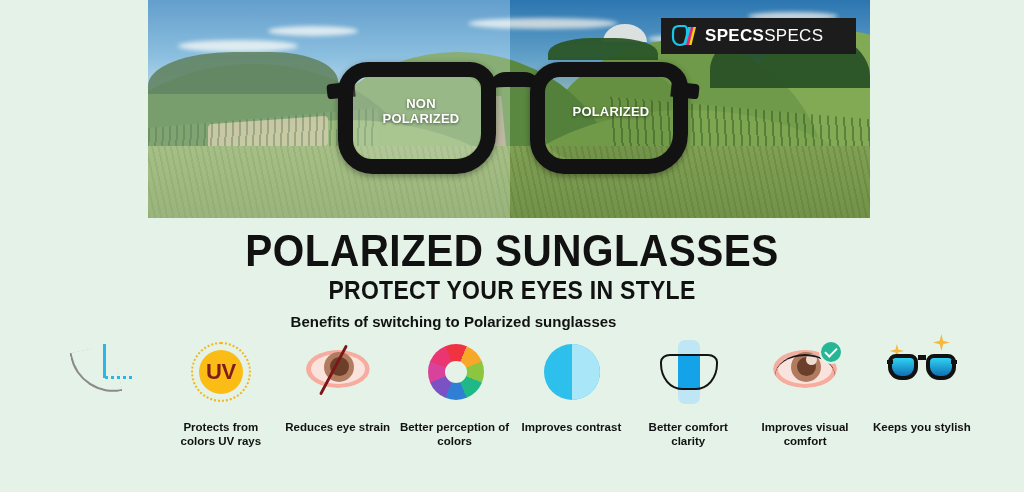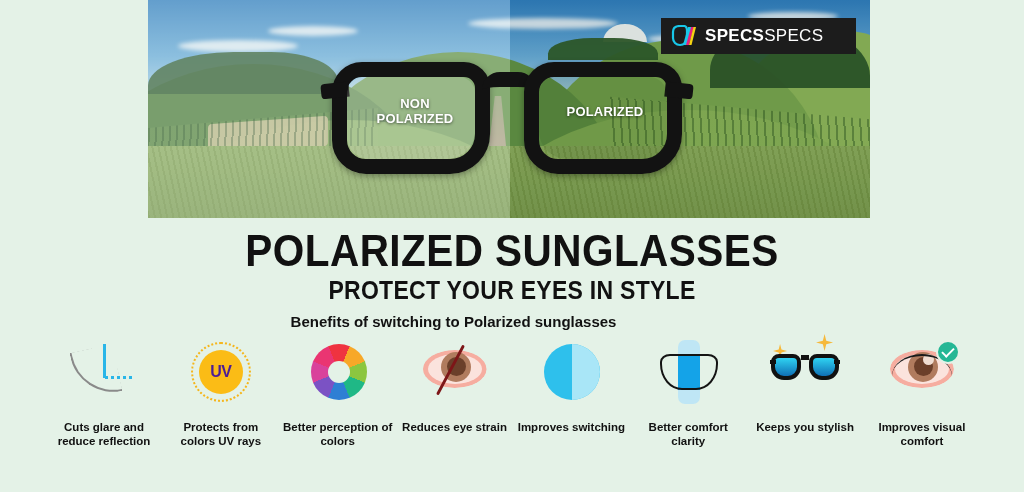--- a/index.html
+++ b/index.html
@@ -88,21 +88,21 @@
   .pol-left {
     position:absolute; left:0; top:0; width: 362px; height:100%;
     background: rgba(222,232,226,.30);
   }
   .pol-right {
     position:absolute; left:362px; top:0; width:360px; height:100%;
     background: rgba(20,40,10,.10);
   }
 
   
-  .glasses { position:absolute; left: 184px; top: 62px; width: 350px; height: 118px; }
+  .glasses { position:absolute; left: 190px; top: 62px; width: 350px; height: 118px; }
   .lens-frame {
     position:absolute; top: 0; width: 158px; height: 112px;
     border: 15px solid #121212; border-radius: 30px 26px 40px 34px;
     background: transparent;
     box-shadow: 0 2px 6px rgba(0,0,0,.35);
   }
   .lens-left  { left: 0; }
   .lens-right { right: 0; }
   .bridge {
     position:absolute; left: 150px; top: 10px; width: 54px; height: 26px;
@@ -175,21 +175,21 @@
              background: repeating-linear-gradient(90deg,#29b6e8 0 3px, transparent 3px 6px); }
   .glare-arc { position:absolute; left: 6px; top: 8px; width: 44px; height: 48px;
                border-left: 2px solid #8a8a8a; border-bottom: 2px solid #8a8a8a;
                border-radius: 0 0 0 70px; transform: rotate(-12deg); }
 
   
   .uv-ring { position:absolute; left: 6px; top: 2px; width: 60px; height: 60px;
              border: 2px dotted #f5b61c; border-radius: 50%; }
   .uv-disc { position:absolute; left: 14px; top: 10px; width: 44px; height: 44px;
              background:#fbbc16; border-radius:50%; display:flex; align-items:center; justify-content:center; }
-  .uv-disc span { font-weight: 800; font-size: 16px; color:#4c1d95; letter-spacing:-.5px; }
+  .uv-disc span { font-weight: 800; font-size: 22px; color:#7f1d1d; letter-spacing:-.5px; }
 
   
   .eye { position:absolute; left: 4px; top: 10px; width: 64px; height: 38px; }
   .eye-outer { position:absolute; inset:0; background:#f6ada0; border-radius: 50% 50% 50% 50% / 50% 50% 50% 50%;
                clip-path: ellipse(50% 50% at 50% 50%); }
   .eye-mid { position:absolute; left: 5px; top: 4px; right:5px; bottom:4px; background:#fbe3dd; border-radius:50%; }
   .eye-iris { position:absolute; left: 18px; top: 2px; width: 30px; height: 30px; background:#b07b5e; border-radius:50%; }
   .eye-pupil { position:absolute; left: 24px; top: 7px; width: 19px; height: 19px; background:#6b3f2a; border-radius:50%; }
   .eye-glint { position:absolute; left: 33px; top: 4px; width: 11px; height: 11px; background:#f0ddd2; border-radius:50%; }
   .eye-lid-top { position:absolute; left: 2px; top: 4px; width: 60px; height: 22px;
@@ -316,96 +316,95 @@
   <div class="h-bene">Benefits of switching to Polarized sunglasses</div>
 
   <div class="benefits">
 
     <div class="benefit">
       <div class="bi">
         <div class="glare-arc"></div>
         <div class="glare-v"></div>
         <div class="glare-h"></div>
       </div>
-      <div class="bcap">Cuts glare and reduce reflection</div>
     </div>
 
     <div class="benefit">
       <div class="bi">
         <div class="uv-ring"></div>
         <div class="uv-disc">
           <span>UV</span>
         </div>
       </div>
       <div class="bcap">Protects from colors UV rays</div>
-    </div>
-
-    <div class="benefit">
-      <div class="bi">
-        <div class="wheel"></div>
-        <div class="wheel-hole"></div>
-      </div>
-      <div class="bcap">Better perception of colors</div>
     </div>
 
     <div class="benefit">
       <div class="bi">
         <div class="eye">
           <div class="eye-outer"></div>
           <div class="eye-mid"></div>
           <div class="eye-iris"></div>
           <div class="eye-pupil"></div>
         </div>
         <div class="eye-slash"></div>
       </div>
       <div class="bcap">Reduces eye strain</div>
     </div>
 
     <div class="benefit">
       <div class="bi">
+        <div class="wheel"></div>
+        <div class="wheel-hole"></div>
+      </div>
+      <div class="bcap">Better perception of colors</div>
+    </div>
+
+    <div class="benefit">
+      <div class="bi">
         <div class="contrast"></div>
       </div>
-      <div class="bcap">Improves switching</div>
+      <div class="bcap">Improves contrast</div>
     </div>
 
     <div class="benefit">
       <div class="bi">
         <div class="clar-bar"></div>
         <div class="clar-core"></div>
         <div class="clar-lens"></div>
       </div>
       <div class="bcap">Better comfort clarity</div>
+    </div>
+
+    <div class="benefit">
+      <div class="bi">
+        <div class="eye">
+          <div class="eye-outer"></div>
+          <div class="eye-mid"></div>
+          <div class="eye-iris"></div>
+          <div class="eye-pupil"></div>
+          <div class="eye-glint"></div>
+          <div class="eye-lid-top"></div>
+        </div>
+        <div class="check-badge"></div>
+      </div>
+      <div class="bcap">Improves visual comfort</div>
     </div>
 
     <div class="benefit">
       <div class="bi">
         <div class="spark sp1"></div>
         <div class="spark sp2"></div>
         <div class="sg">
           <div class="sg-lens sg-l">
             <div class="sg-temple sg-tl"></div>
           </div>
           <div class="sg-bridge"></div>
           <div class="sg-lens sg-r">
             <div class="sg-temple sg-tr"></div>
           </div>
         </div>
       </div>
       <div class="bcap">Keeps you stylish</div>
     </div>
 
-    <div class="benefit">
-      <div class="bi">
-        <div class="eye">
-          <div class="eye-outer"></div>
-          <div class="eye-mid"></div>
-          <div class="eye-iris"></div>
-          <div class="eye-pupil"></div>
-          <div class="eye-glint"></div>
-          <div class="eye-lid-top"></div>
-        </div>
-        <div class="check-badge"></div>
-      </div>
-      <div class="bcap">Improves visual comfort</div>
-    </div>
-
   </div>
 </div>
 
 </body></html>

